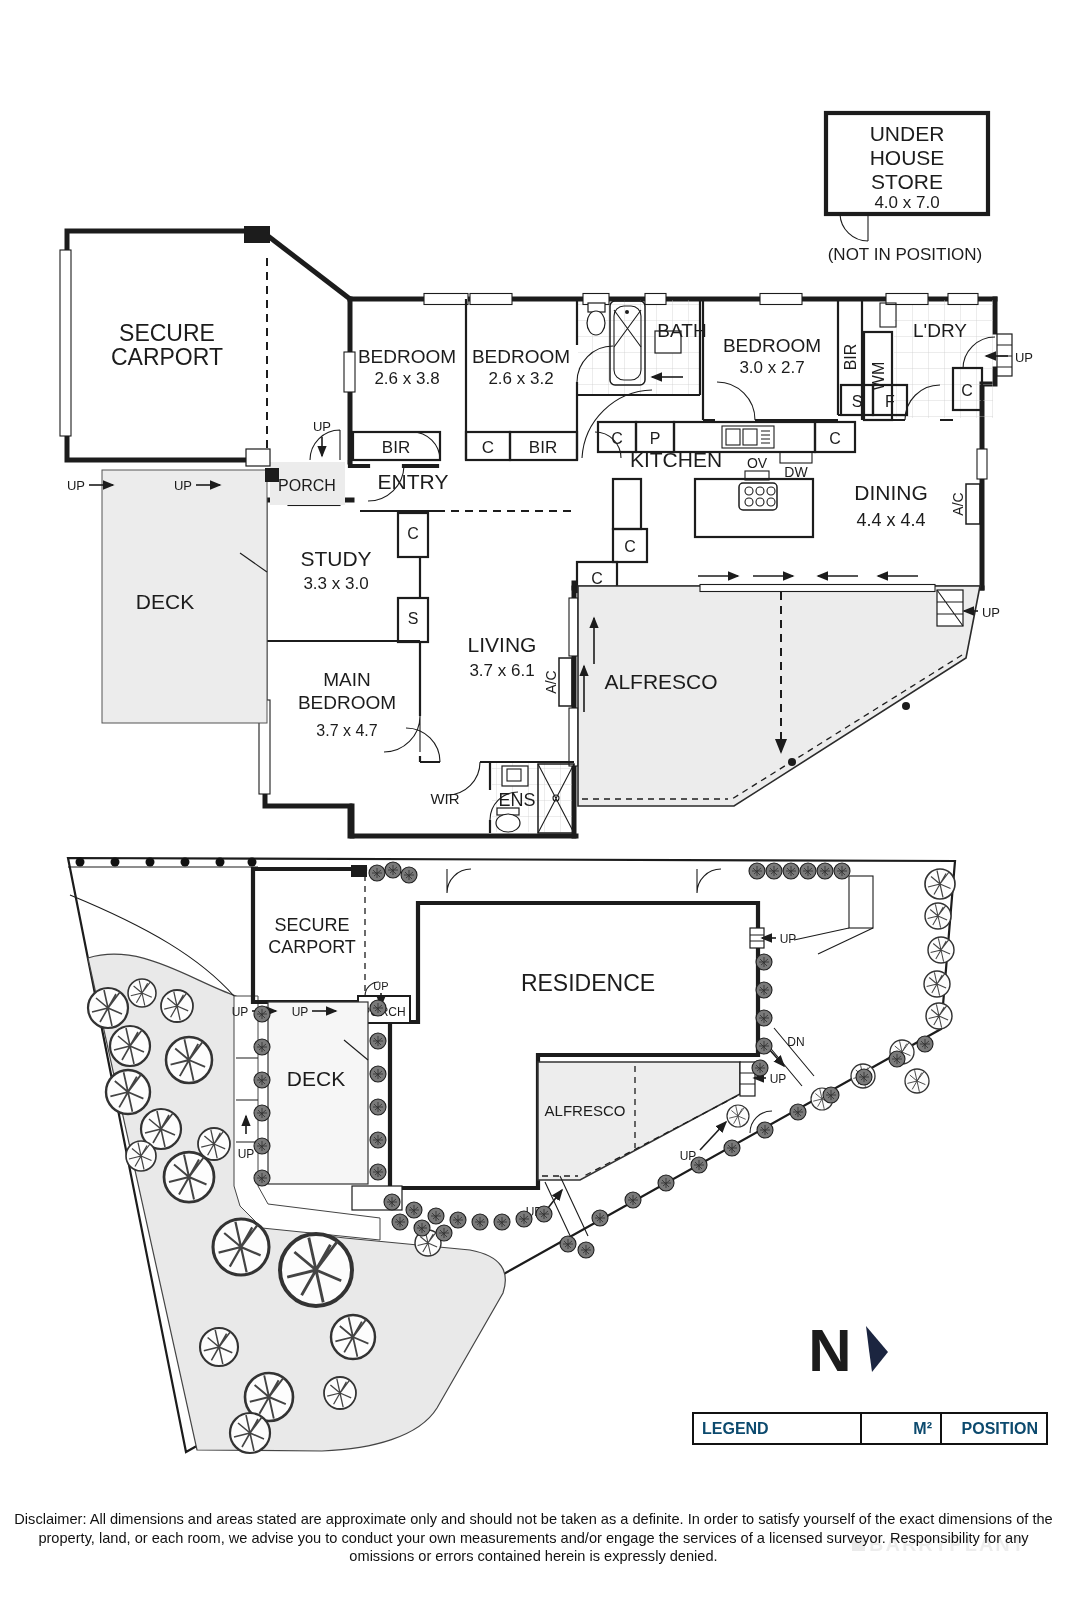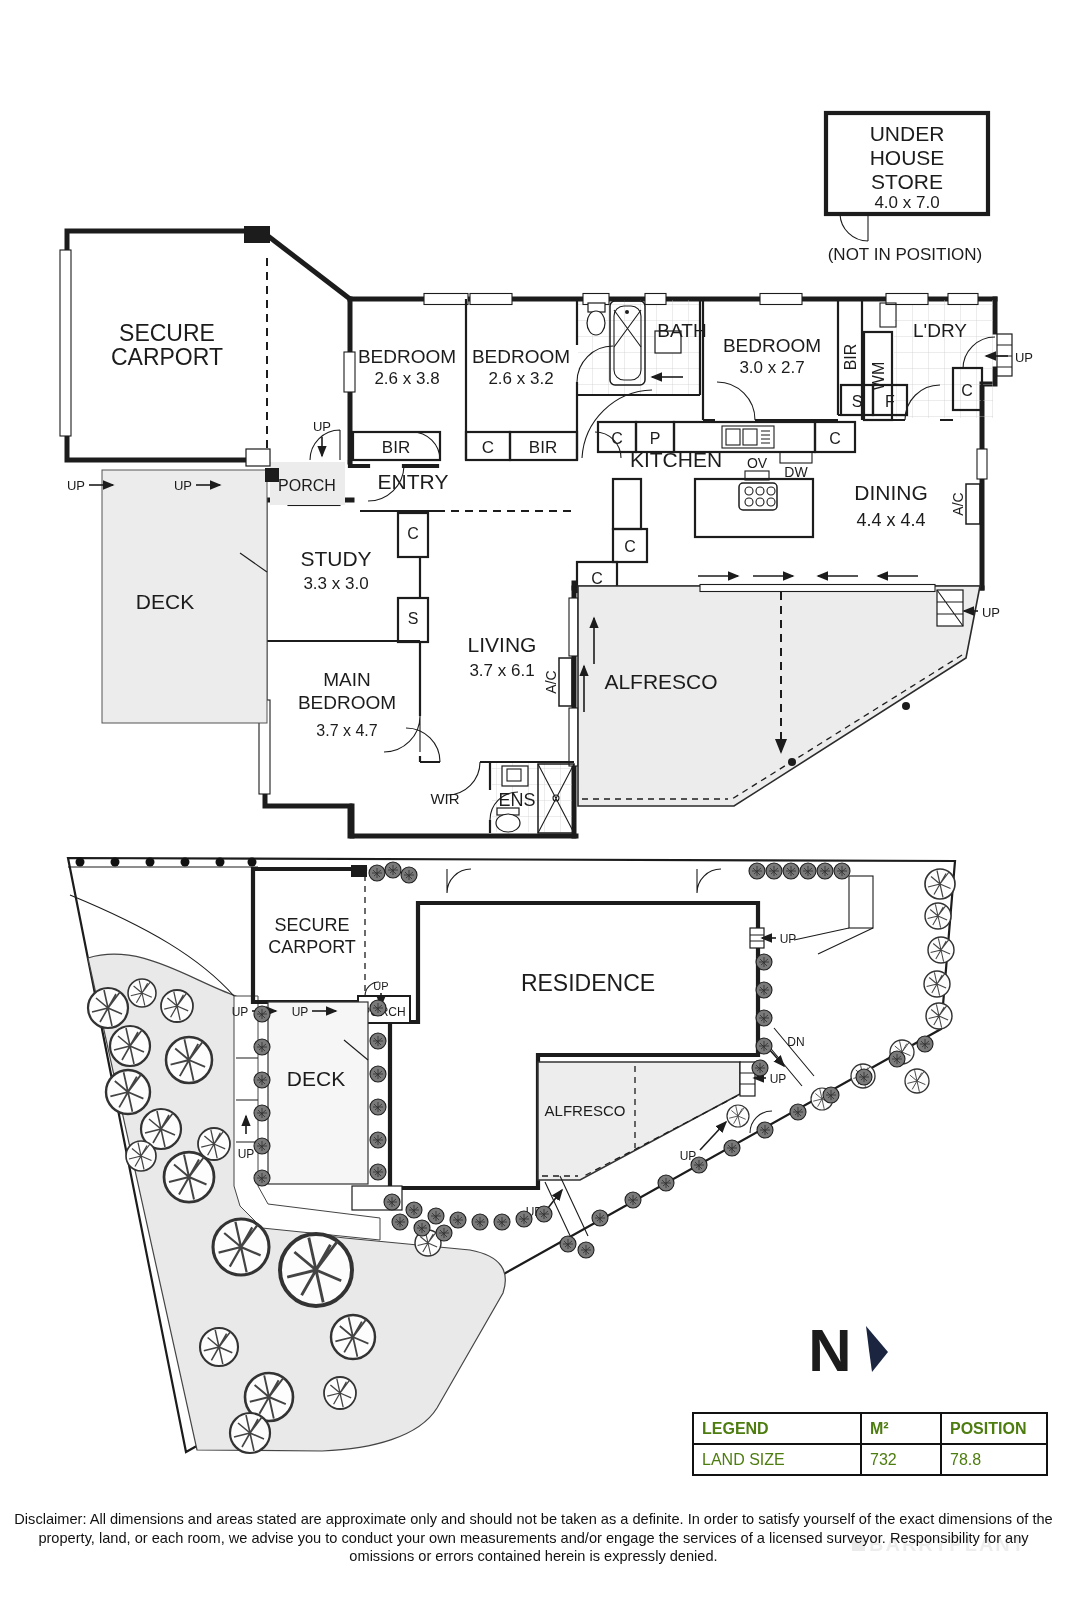--- a/index.html
+++ b/index.html
@@ -16,24 +16,24 @@
   .w2{stroke:#1c1c1c;stroke-width:2.2;fill:none}
   .w15{stroke:#1c1c1c;stroke-width:1.5;fill:none}
   .w1{stroke:#1c1c1c;stroke-width:1.1;fill:none}
   .w1f{stroke:#1c1c1c;stroke-width:1.2;fill:#fff}
   .dash{stroke:#1c1c1c;stroke-width:2;fill:none;stroke-dasharray:8 6}
   .dash1{stroke:#1c1c1c;stroke-width:1.3;fill:none;stroke-dasharray:6 5}
   .gray{fill:#ececec}
   .win{fill:#fff;stroke:#1c1c1c;stroke-width:1.1}
   .arr{stroke:#1c1c1c;stroke-width:1.6;fill:none}
   table.legend{position:absolute;left:692px;top:1412px;border-collapse:collapse;
-      font-family:"Liberation Sans",sans-serif;color:#4d7c0f}
+      font-family:"Liberation Sans",sans-serif;color:#0c4a6e}
   table.legend td,table.legend th{border:2.4px solid #111;font-size:16px;padding:2px 8px;height:25px}
   table.legend th{font-weight:bold;text-align:left}
-  table.legend th.num,table.legend td.num{text-align:left}
+  table.legend th.num,table.legend td.num{text-align:right}
   table.legend .c1{width:150px}.legend .c2{width:62px}.legend .c3{width:88px}
   .disclaimer{position:absolute;left:0;top:1510px;width:1067px;text-align:center;
       font-size:14.6px;line-height:1.28;color:#111;padding:0 10px;box-sizing:border-box}
   .watermark{position:absolute;left:852px;top:1533px;font-weight:bold;font-size:20px;
       letter-spacing:2px;color:rgba(0,0,0,0.07);white-space:nowrap}
   .watermark .sq{display:inline-block;width:13px;height:13px;background:rgba(0,0,0,0.08);margin-right:4px}
 </style>
 </head>
 <body>
 
@@ -473,23 +473,18 @@
   </g>
 </svg>
 
 <table class="legend">
   <tbody>
         <tr>
     <th class="c1">LEGEND</th>
     <th class="c2 num">M²</th>
     <th class="c3 num">POSITION</th>
   </tr>
-  <tr>
-    <td>LAND SIZE</td>
-    <td class="num">732</td>
-    <td class="num">78.8</td>
-  </tr>
 </tbody>
     </table>
 
 <div class="watermark"><span class="sq"></span><span>BARRYPLANT</span></div>
 <div class="disclaimer">Disclaimer: All dimensions and areas stated are approximate only and should not be taken as a definite. In order to satisfy yourself of the exact dimensions of the property, land, or each room, we advise you to conduct your own measurements and/or engage the services of a licensed surveyor. Responsibility for any omissions or errors contained herein is expressly denied.</div>
 </div>
 
 </body></html>

